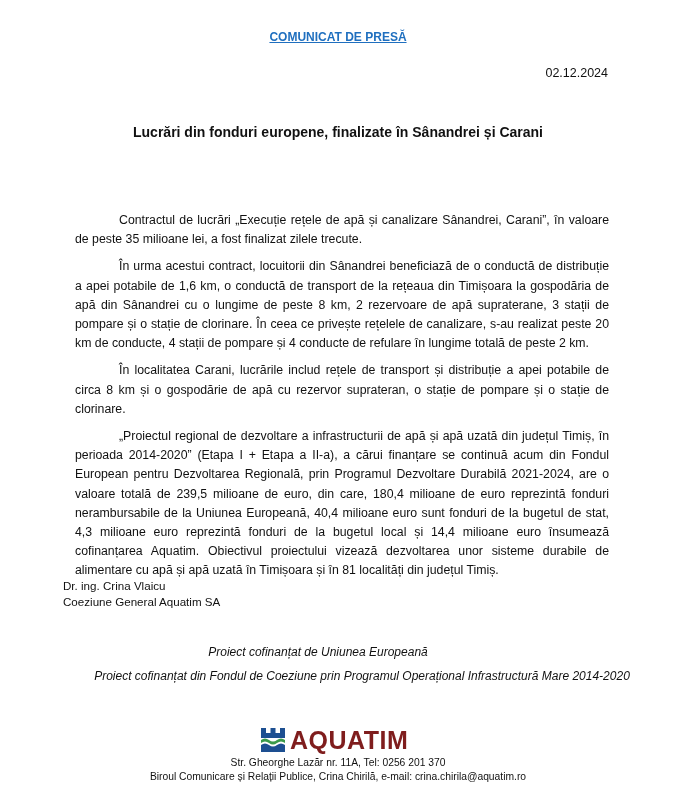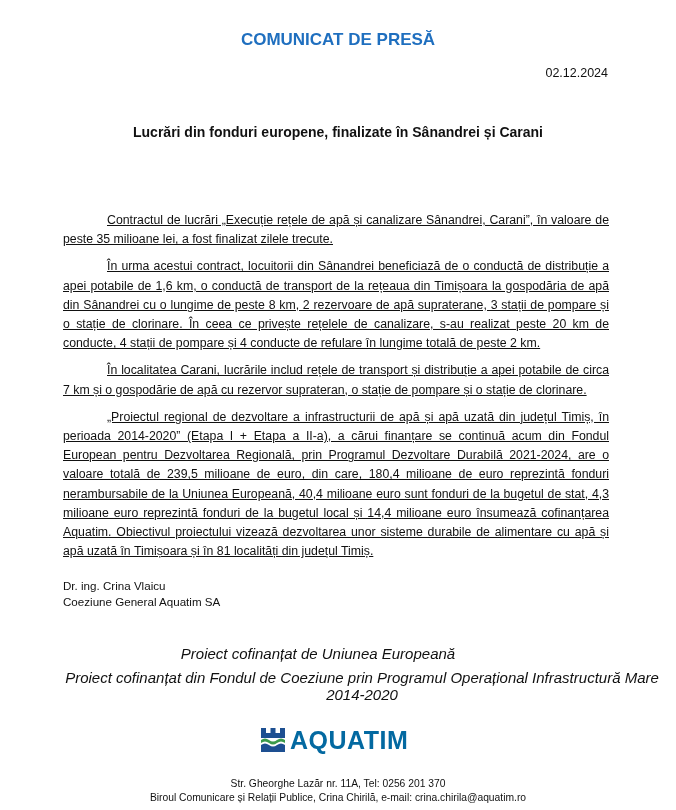--- a/index.html
+++ b/index.html
@@ -1,46 +1,46 @@
 <!DOCTYPE html>
 <html><head>
 <meta charset="utf-8">
 <style>
   html, body { margin: 0; padding: 0; background: #ffffff; }
   body { width: 676px; height: 810px; position: relative; overflow: hidden;
          font-family: "Liberation Sans", sans-serif; color: #111; }
   .title { position: absolute; top: 30px; left: 0; width: 676px; text-align: center;
-           color: #1f6fbf; font-weight: bold; font-size: 17px; letter-spacing: 0px; }
+           color: #1f6fbf; font-weight: bold; font-size: 12px; letter-spacing: 0px; text-decoration: underline; }
   .date { position: absolute; top: 66px; right: 68px; font-weight: normal; font-size: 12.5px; }
   .headline { position: absolute; top: 124px; left: 0; width: 676px; text-align: center;
               font-weight: bold; font-size: 14px; }
   .body { position: absolute; top: 211px; left: 63px; width: 546px; font-size: 12.3px;
           line-height: 19.2px; text-align: justify; }
-  .body p { margin: 0 0 8px 0; text-indent: 44px; text-decoration: underline; }
+  .body p { margin: 0 0 8px 12px; text-indent: 44px; }
   .sig { position: absolute; top: 578px; left: 63px; font-size: 11.6px; line-height: 15.5px; }
-  .cofin { position: absolute; left: 0; width: 636px; text-align: center; font-style: italic; font-size: 15px; }
+  .cofin { position: absolute; left: 0; width: 636px; text-align: center; font-style: italic; font-size: 12px; }
   .cofin1 { top: 645px; }
   .cofin2 { top: 669px; margin-left: 44px; }
   .logo { position: absolute; top: 727px; left: 260px; display: flex; align-items: center; }
-  .logo-text { color: #0369a1; font-weight: bold; font-size: 25px; letter-spacing: 0.5px; margin-left: 4px; line-height: 24px; }
-  .addr { position: absolute; left: 0; width: 676px; text-align: center; font-size: 10.3px; margin-top: 21px; }
+  .logo-text { color: #7f1d1d; font-weight: bold; font-size: 25px; letter-spacing: 0.5px; margin-left: 4px; line-height: 24px; }
+  .addr { position: absolute; left: 0; width: 676px; text-align: center; font-size: 10.3px; }
   .addr1 { top: 757px; }
   .addr2 { top: 771px; }
 </style>
 </head>
 <body>
 
 <div class="title">COMUNICAT DE PRESĂ</div>
 <div class="date">02.12.2024</div>
 <div class="headline">Lucrări din fonduri europene, finalizate în Sânandrei și Carani</div>
 
 <div class="body">
   <p>Contractul de lucrări „Execuție rețele de apă și canalizare Sânandrei, Carani”, în valoare de peste 35 milioane lei, a fost finalizat zilele trecute.</p>
   <p>În urma acestui contract, locuitorii din Sânandrei beneficiază de o conductă de distribuție a apei potabile de 1,6 km, o conductă de transport de la rețeaua din Timișoara la gospodăria de apă  din Sânandrei cu o lungime de peste 8 km, 2 rezervoare de apă supraterane, 3 stații de pompare și o stație de clorinare. În ceea ce privește rețelele de canalizare, s-au realizat peste 20 km de conducte, 4 stații de pompare și 4 conducte de refulare în lungime totală de peste 2 km.</p>
-  <p>În localitatea Carani, lucrările includ rețele de transport și distribuție a apei potabile de circa 7 km și o gospodărie de apă cu rezervor suprateran, o stație de pompare și o stație de clorinare.</p>
+  <p>În localitatea Carani, lucrările includ rețele de transport și distribuție a apei potabile de circa 8 km și o gospodărie de apă cu rezervor suprateran, o stație de pompare și o stație de clorinare.</p>
   <p>„Proiectul regional de dezvoltare a infrastructurii de apă și apă uzată din județul Timiș, în perioada 2014-2020” (Etapa I + Etapa a II-a), a cărui finanțare se continuă acum din Fondul European pentru Dezvoltarea Regională, prin Programul Dezvoltare Durabilă 2021-2024, are o valoare totală de 239,5 milioane de euro, din care, 180,4 milioane de euro reprezintă fonduri nerambursabile de la Uniunea Europeană, 40,4 milioane euro sunt fonduri de la bugetul de stat, 4,3 milioane euro reprezintă fonduri de la bugetul local și 14,4 milioane euro însumează cofinanțarea Aquatim. Obiectivul proiectului vizează dezvoltarea unor sisteme durabile de alimentare cu apă și apă uzată în Timișoara și în 81 localități din județul Timiș.</p>
 </div>
 
 <div class="sig">
   <div>Dr. ing. Crina Vlaicu</div>
   <div>Coeziune General Aquatim SA</div>
 </div>
 
 <div class="cofin cofin1">Proiect cofinanțat de Uniunea Europeană</div>
 <div class="cofin cofin2">Proiect cofinanțat din Fondul de Coeziune prin Programul Operațional Infrastructură Mare 2014-2020</div>

